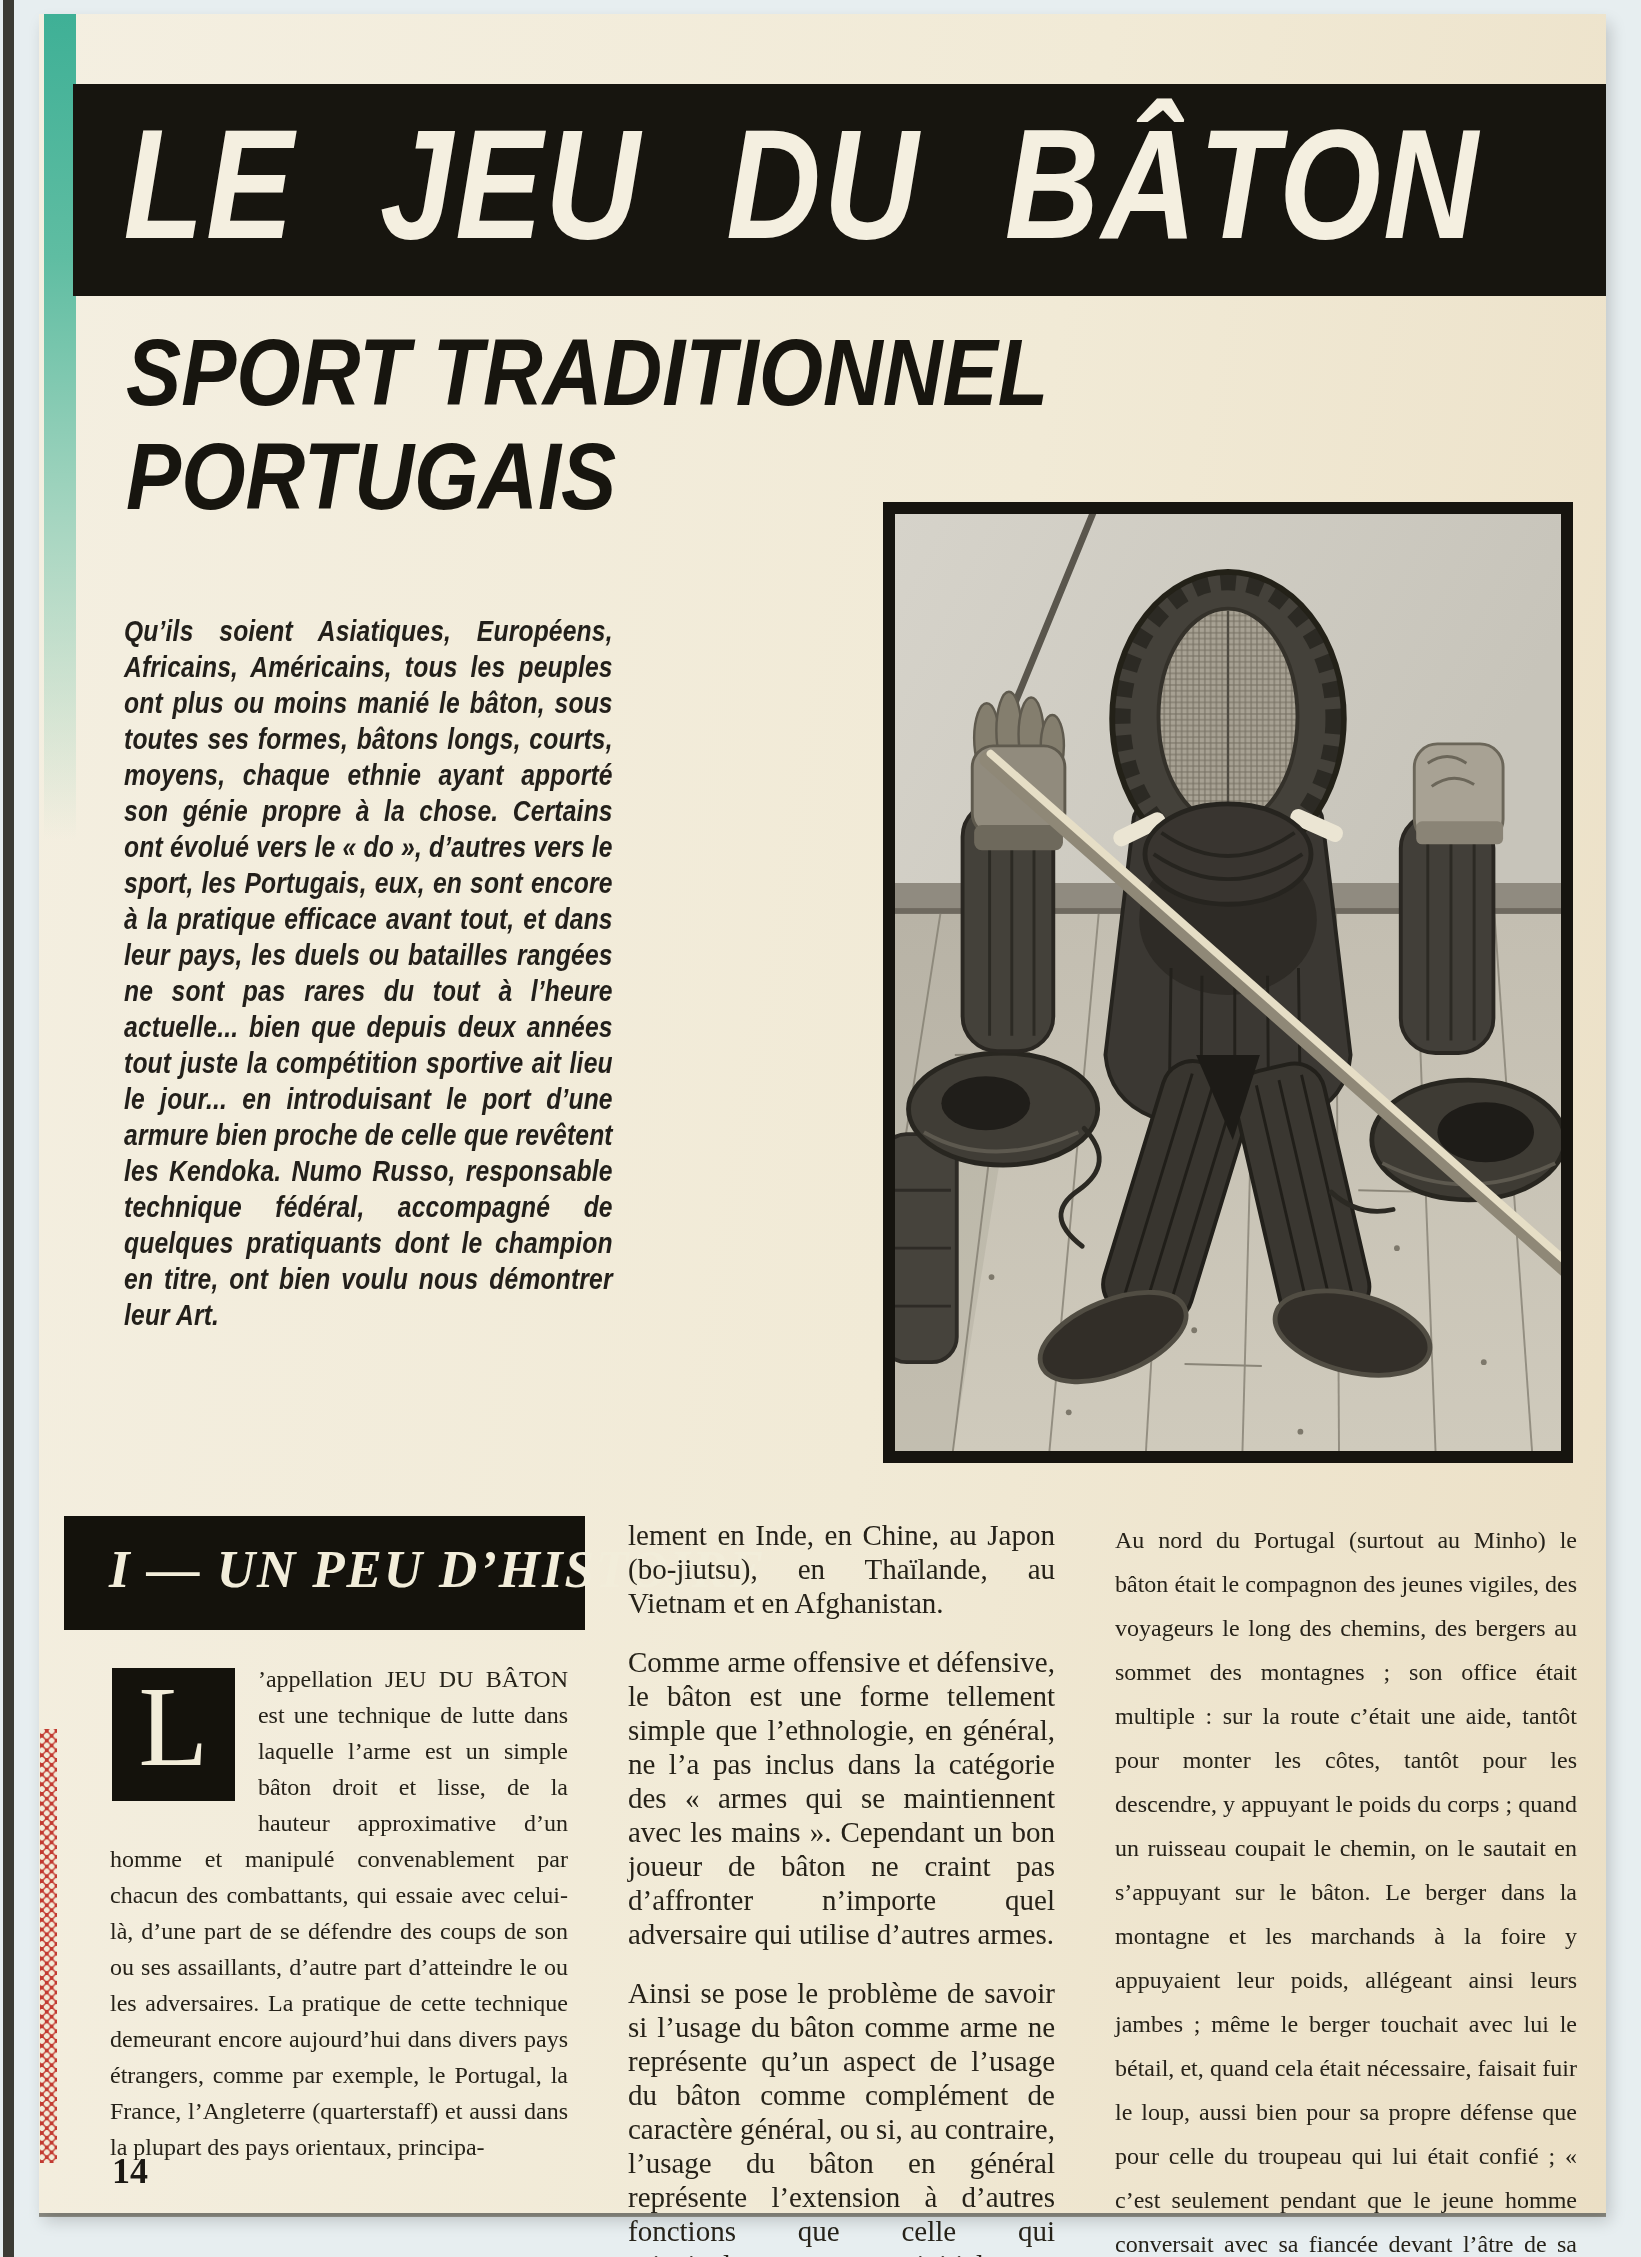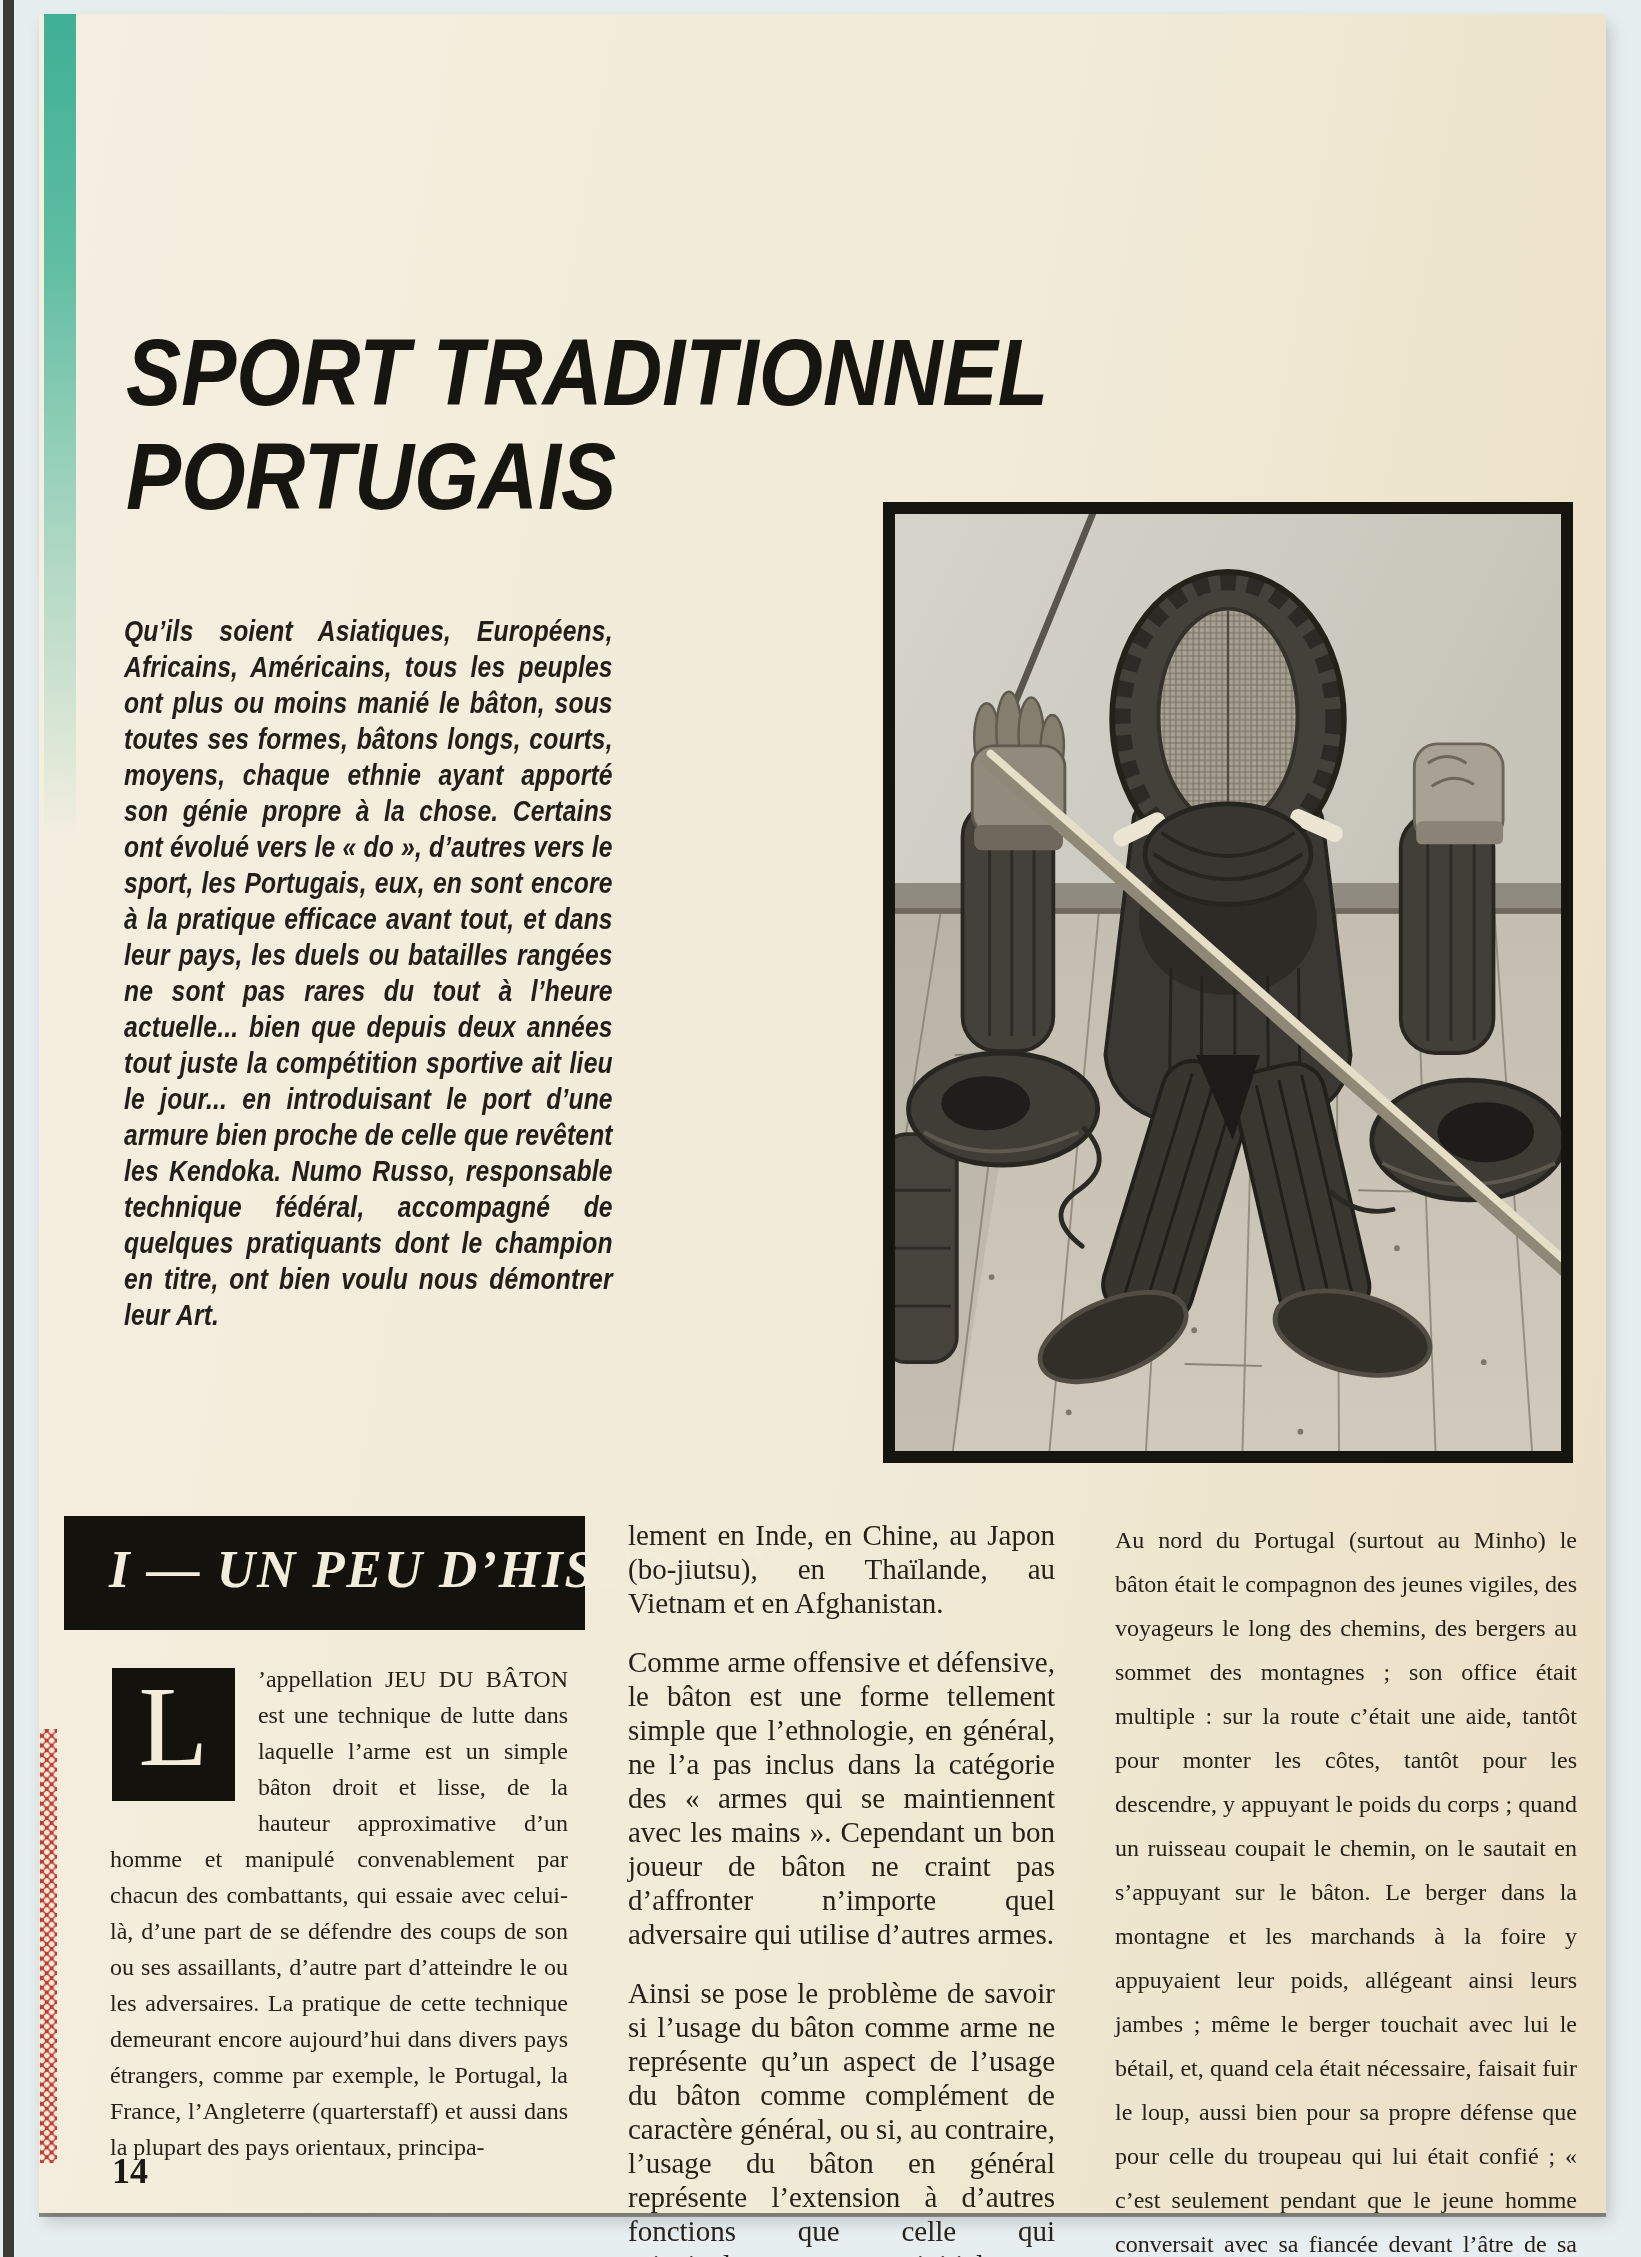--- a/index.html
+++ b/index.html
@@ -55,20 +55,23 @@
 </style>
 </head>
 <body>
 
 <div class="scan">
   <div class="scan-edge"></div>
 
   <div class="paper">
     <div class="green-stripe"></div>
 
+    <div class="banner">
+      <div class="title">LE JEU DU BÂTON</div>
+    </div>
 
     <div class="subtitle">
       <div>SPORT TRADITIONNEL</div>
       <div>PORTUGAIS</div>
     </div>
 
     <p class="intro">Qu’ils soient Asiatiques, Européens, Africains, Américains, tous les peuples ont plus ou moins manié le bâton, sous toutes ses formes, bâtons longs, courts, moyens, chaque ethnie ayant apporté son génie propre à la chose. Certains ont évolué vers le « do », d’autres vers le sport, les Portugais, eux, en sont encore à la pratique efficace avant tout, et dans leur pays, les duels ou batailles rangées ne sont pas rares du tout à l’heure actuelle... bien que depuis deux années tout juste la compétition sportive ait lieu le jour... en introduisant le port d’une armure bien proche de celle que revêtent les Kendoka. Numo Russo, responsable technique fédéral, accompagné de quelques pratiquants dont le champion en titre, ont bien voulu nous démontrer leur Art.</p>
 
     <figure class="photo">
       <svg viewBox="0 0 690 970" preserveAspectRatio="none">

